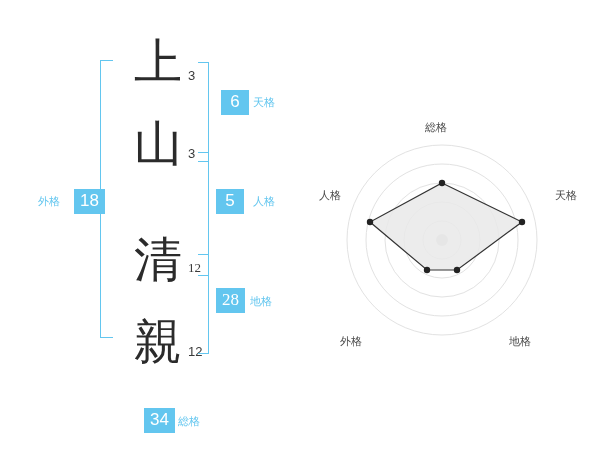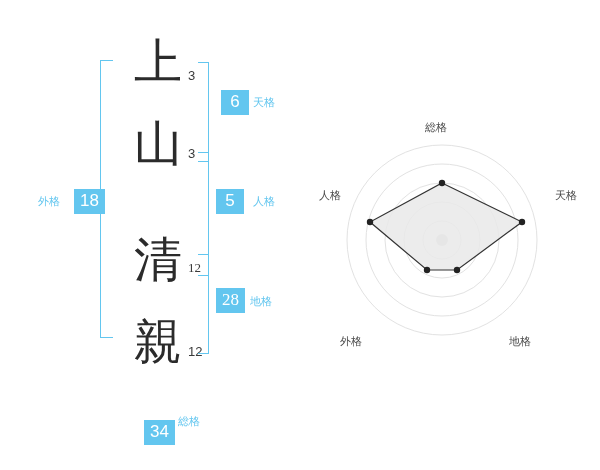--- a/index.html
+++ b/index.html
@@ -118,21 +118,21 @@
     <div class="badge-label" style="left:253px; top:95px;">天格</div>
 
     <div class="bracket-right" style="left:198px; top:152px; width:10px; height:122px;"></div>
     <div class="badge" style="left:216px; top:189px;">5</div>
     <div class="badge-label" style="left:253px; top:194px;">人格</div>
 
     <div class="bracket-right" style="left:198px; top:254px; width:10px; height:98px;"></div>
     <div class="badge" style="left:216px; top:288px;font-family:Liberation Serif, serif;">28</div>
     <div class="badge-label" style="left:250px; top:294px;">地格</div>
 
-    <div class="badge" style="left:144px; top:408px;margin-top:12px;">34</div>
+    <div class="badge" style="left:144px; top:408px;">34</div>
     <div class="badge-label" style="left:178px; top:414px;">総格</div>
 
   </div>
 
   <div class="radar-panel">
 
     <svg width="280" height="470" viewBox="0 0 280 470">
 
       <g fill="none" stroke="#e2e2e2" stroke-width="1">
         <circle cx="122" cy="240" r="95"></circle>

